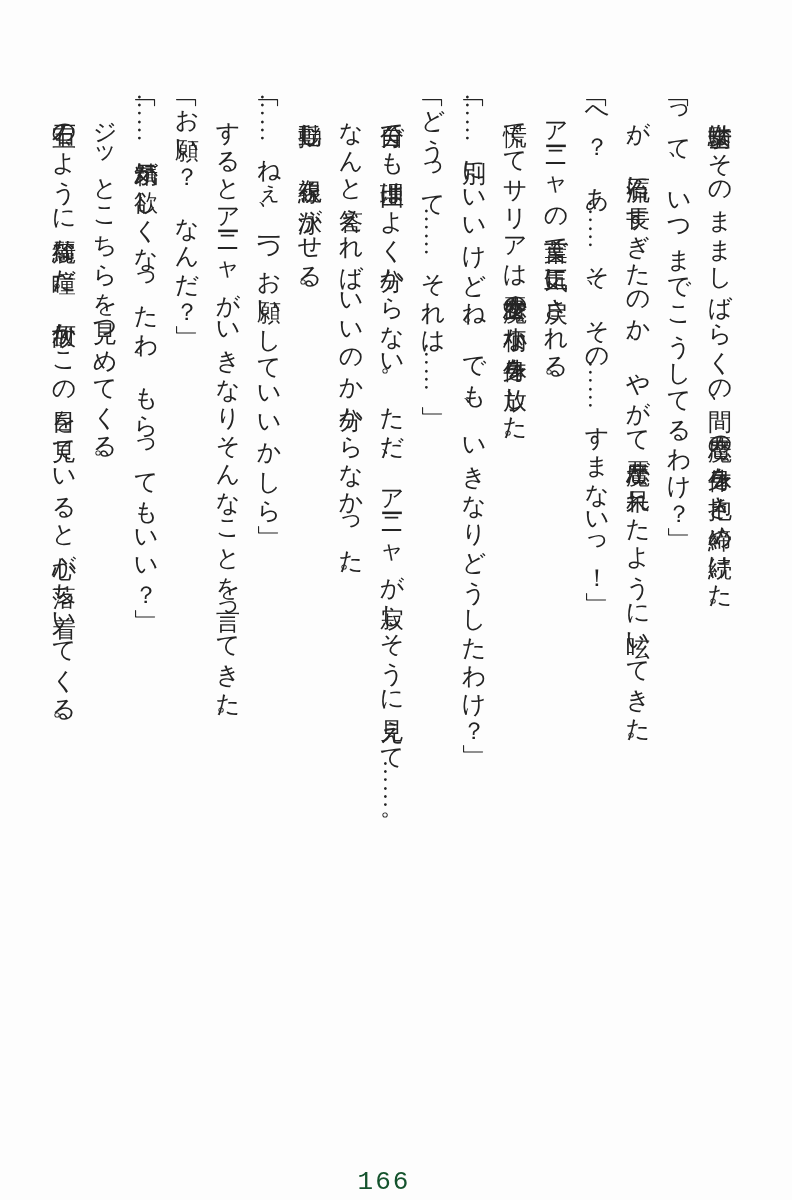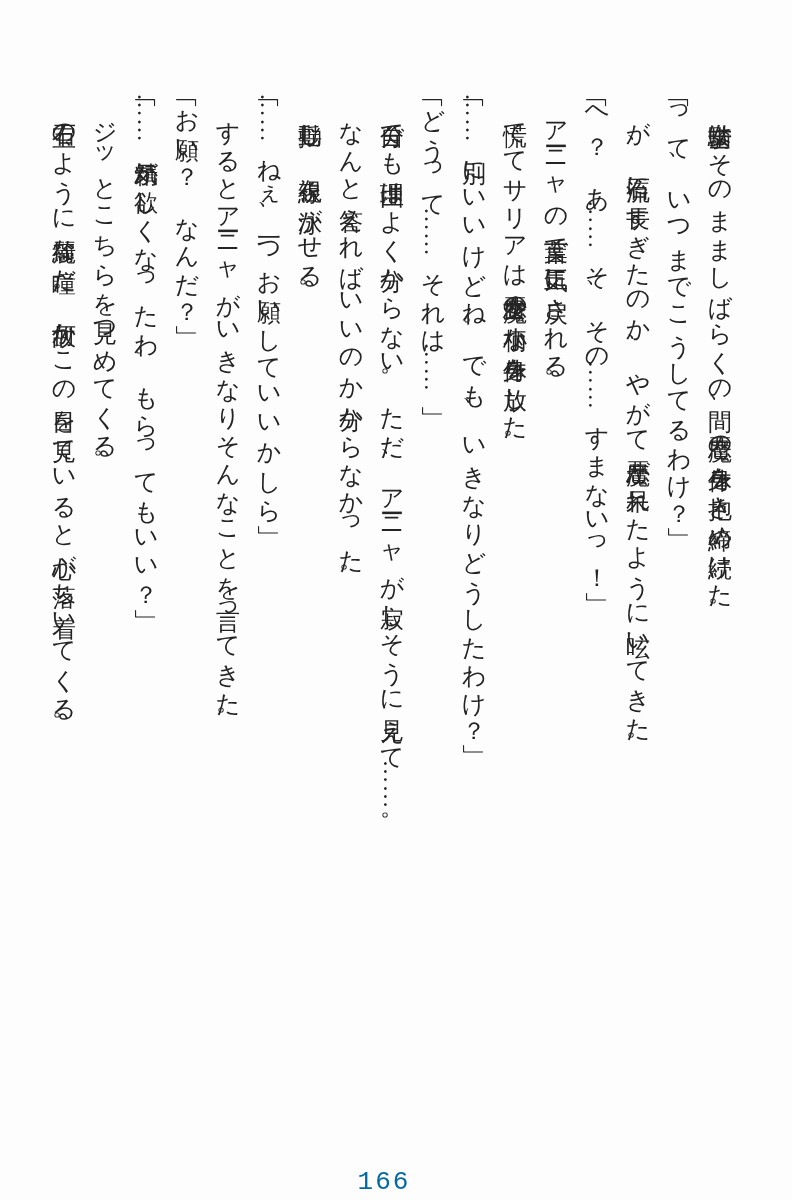--- a/index.html
+++ b/index.html
@@ -36,21 +36,21 @@
   }
   .page-number {
     position: absolute;
     top: 1167px;
     left: 0;
     width: 768px;
     text-align: center;
     font-family: "Liberation Mono", "DejaVu Sans Mono", monospace;
     font-size: 26px;
     letter-spacing: 2px;
-    color: #0369a1;
+    color: #14532d;
   }
 </style>
 </head>
 <body>
 
 <div class="page">
   <div class="text-block">
     <p class="line" data-indent="true">女騎士はそのまましばらくの間、悪魔の身体を抱き締め続けた。</p>
     <p class="line" data-indent="false">「って、いつまでこうしてるわけ？」</p>
     <p class="line" data-indent="true">が、流石に長すぎたのか、やがて悪魔が呆れたように呟いてきた。</p>

